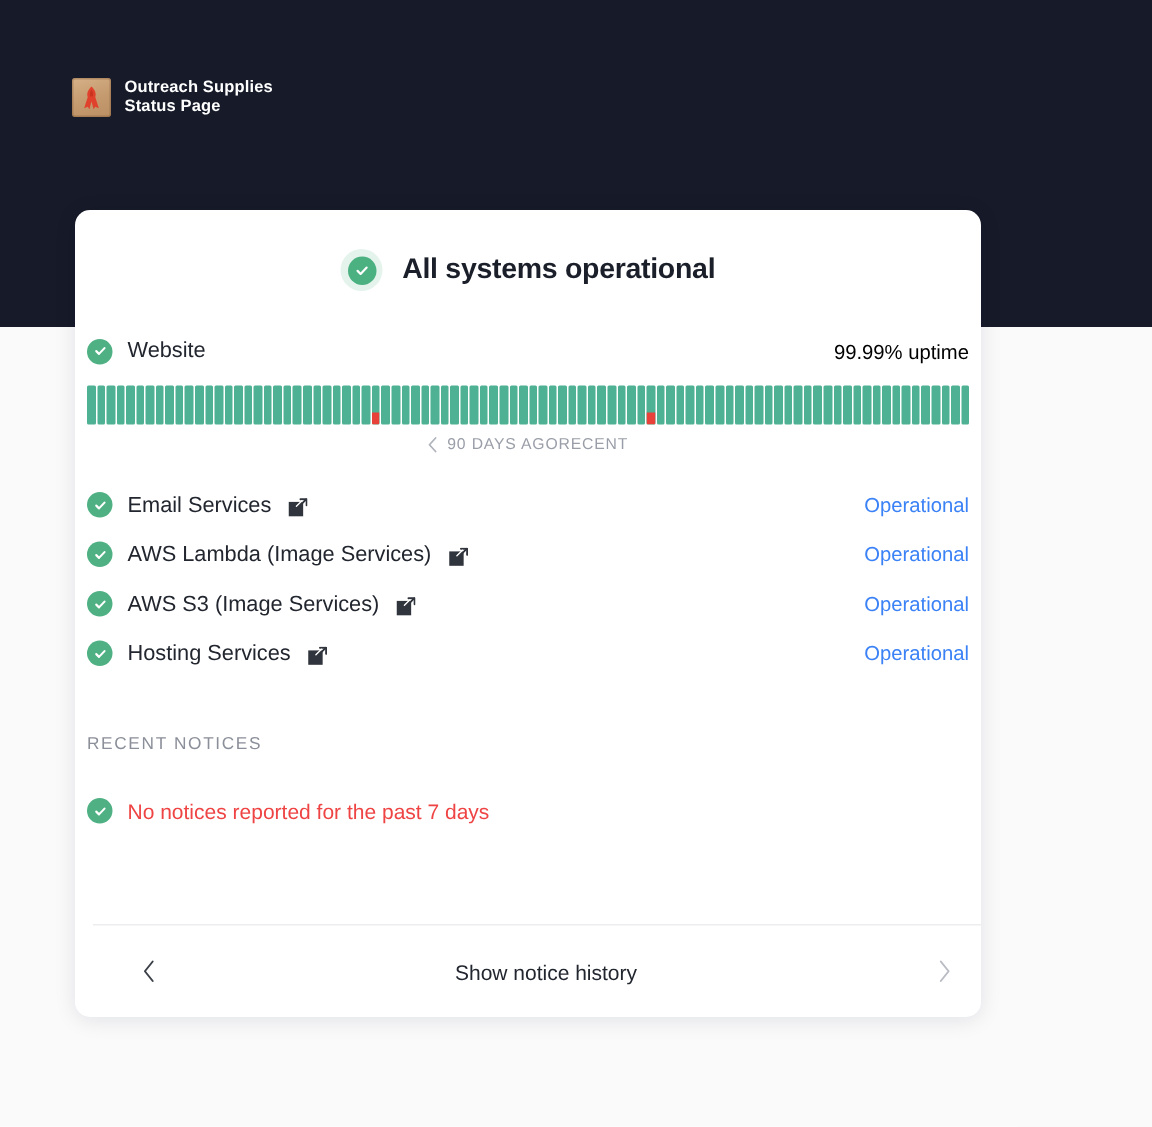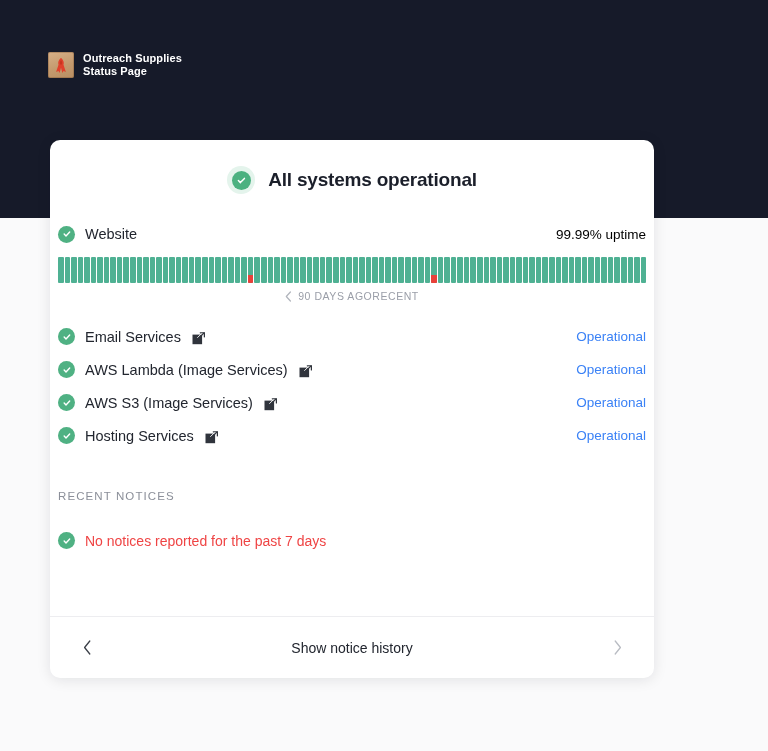--- a/index.html
+++ b/index.html
@@ -220,21 +220,21 @@
     margin-top: 30px;
   }
   .notice-text {
     font-size: 14px;
     color: #ef4444;
   }
 
   
   .card-foot {
     position: absolute;
-    left: 0;
+    left: 12px;
     bottom: 0;
     width: 100%;
     height: 62px;
     border-top: 1px solid #ededf0;
     display: flex;
     align-items: center;
     justify-content: space-between;
     padding: 0 26px;
     box-sizing: border-box;
   }

